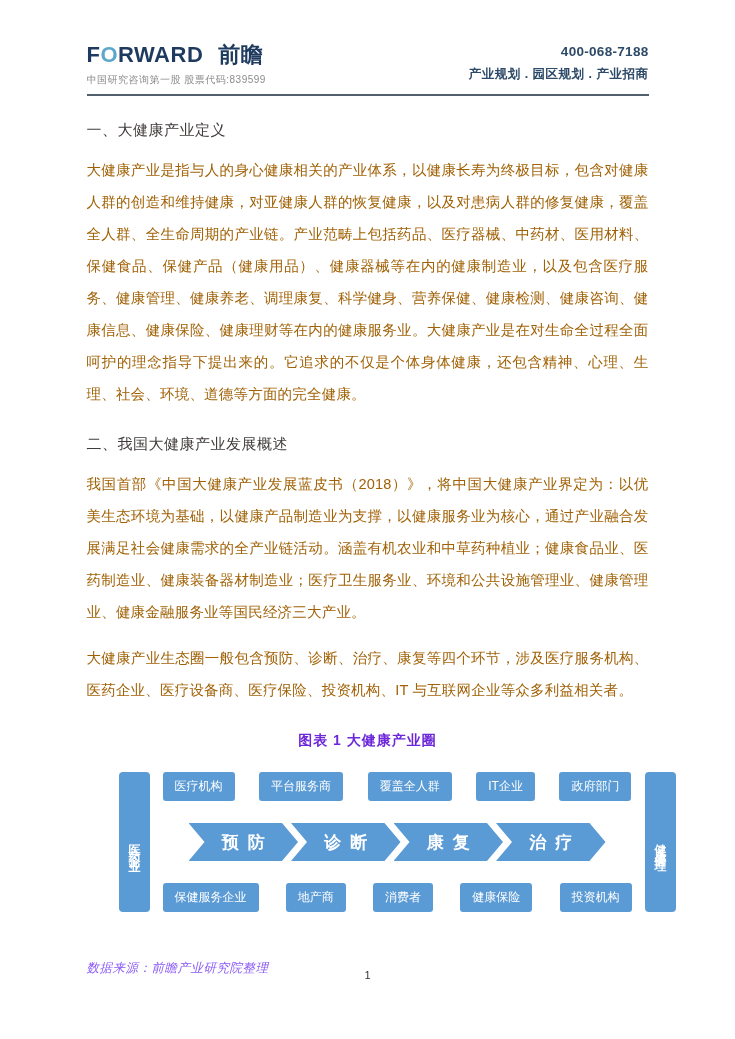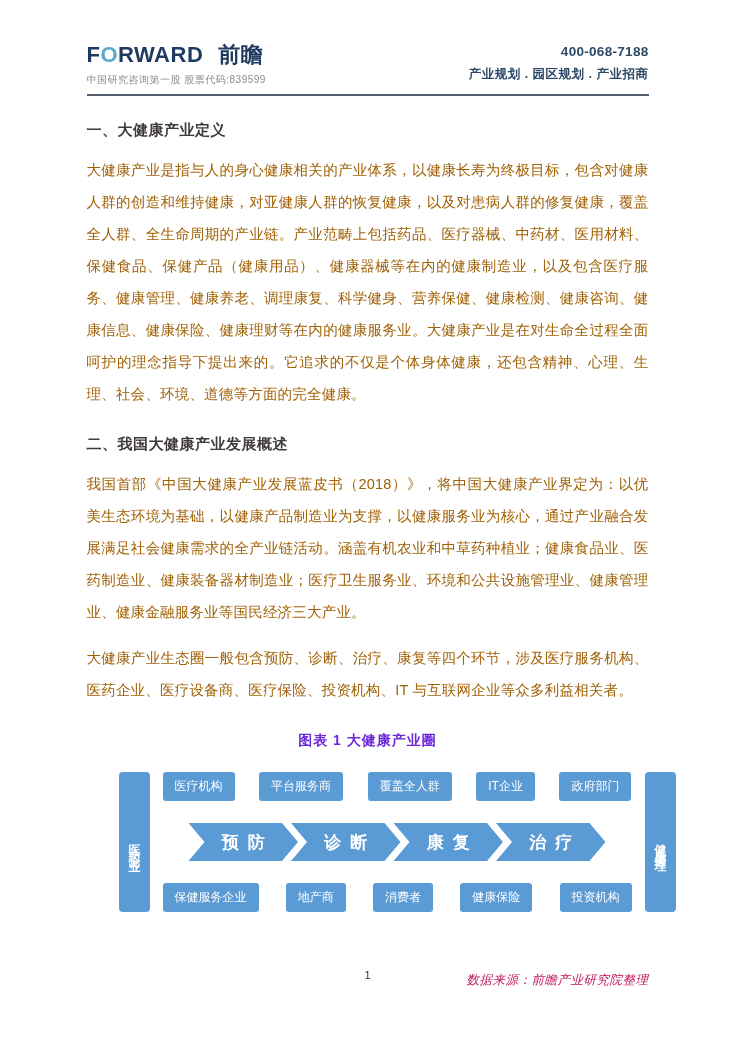--- a/index.html
+++ b/index.html
@@ -19,21 +19,21 @@
   .logo-text { font-size: 22px; font-weight: bold; letter-spacing: 0.5px; color: #1e3a5f; line-height: 1; }
   .logo-text .lg-o { color: #5da7cc; }
   .logo-text .lg-cn { margin-left: 15px; }
   .tagline { font-size: 10px; color: #8b8b8b; margin-top: 7px; letter-spacing: 0.5px; }
   .contact { text-align: right; color: #2d4a68; }
   .phone { font-size: 13.5px; font-weight: bold; letter-spacing: 0.3px; }
   .services { font-size: 12.5px; font-weight: bold; margin-top: 7px; letter-spacing: 0.5px; }
   .divider { border: none; border-top: 2px solid #515e6b; margin-top: 7px; }
 
   
-  .sec-title { font-size: 15px; font-weight: bold; color: #403b3a; margin-top: 25px; letter-spacing: 0.5px; }
+  .sec-title { font-size: 15px; font-weight: normal; color: #403b3a; margin-top: 25px; letter-spacing: 0.5px; }
   .body-text {
     margin-top: 14px;
     font-size: 14.5px; line-height: 32px; color: #a16207;
     text-align: justify; letter-spacing: 0.2px;
   }
 
   
   .fig-title { margin-top: 26px; text-align: center; font-size: 14px; font-weight: bold; color: #6d28d9; letter-spacing: 1px; }
   .diagram {
     margin-top: 22px; margin-left: 32px;
@@ -57,21 +57,21 @@
   .chev {
     flex: 1; margin-left: -7px;
     background: #5B9BD5; color: #fff;
     font-size: 17px; font-weight: bold;
     display: flex; align-items: center; justify-content: center;
     letter-spacing: 9px; text-indent: 9px;
     clip-path: polygon(0 0, calc(100% - 16px) 0, 100% 50%, calc(100% - 16px) 100%, 0 100%, 16px 50%);
   }
   .chev:first-child { margin-left: 0; }
 
-  .source-note { margin-top: 60px; text-align: right; font-style: italic; font-size: 12.5px; color: #be185d; letter-spacing: 0.5px; }
+  .source-note { margin-top: 48px; text-align: left; font-style: italic; font-size: 12.5px; color: #8b5cf6; letter-spacing: 0.5px; }
   .page-num { position: absolute; bottom: 58px; left: 0; width: 100%; text-align: center; font-size: 11px; color: #333; }
 </style>
 </head>
 <body>
 
 <div class="page">
   <div class="content">
 
     <header class="hdr">
       <div>

